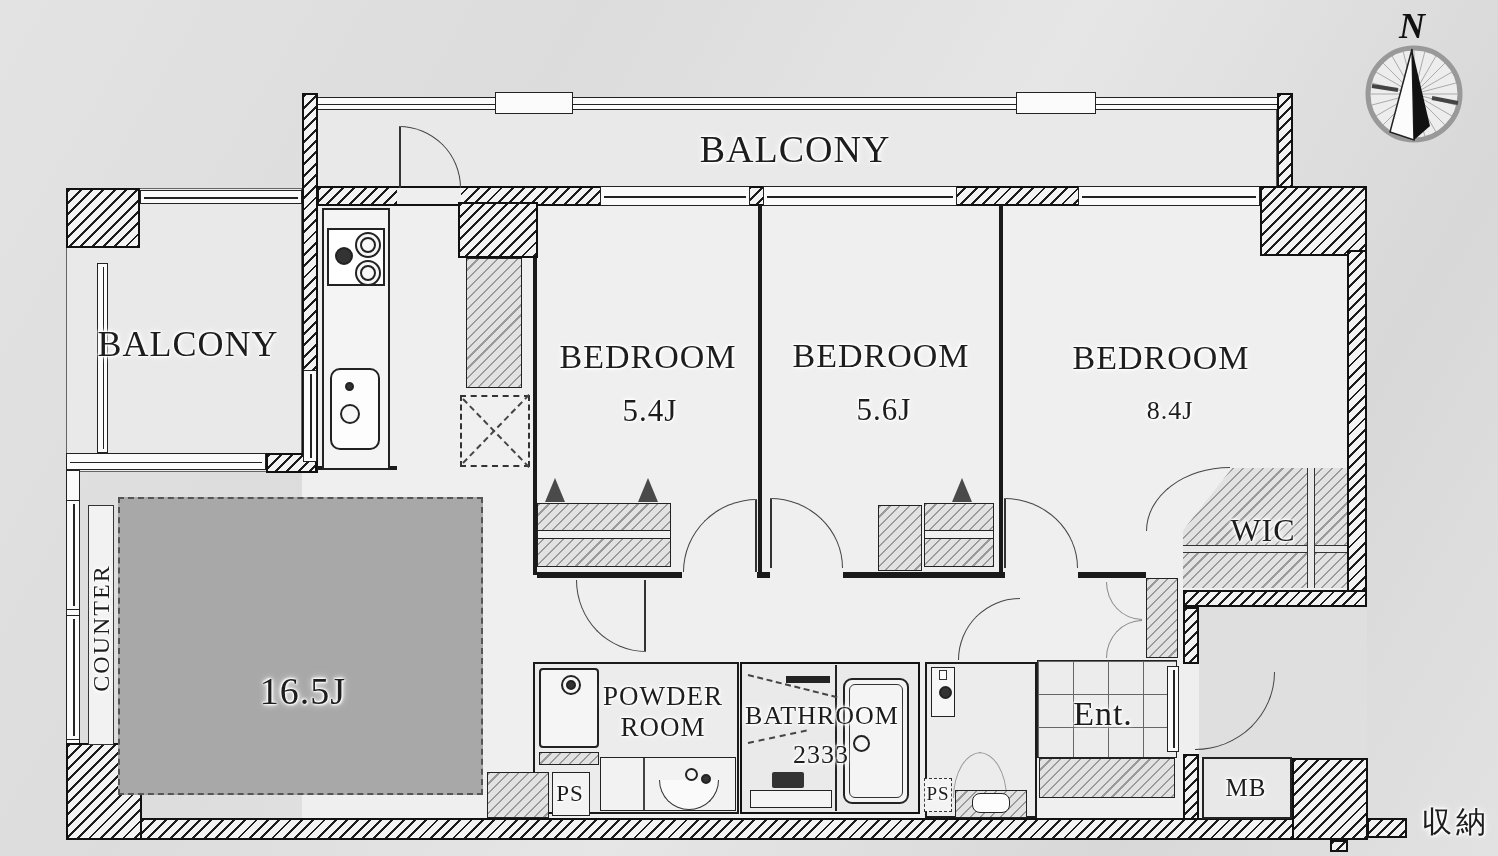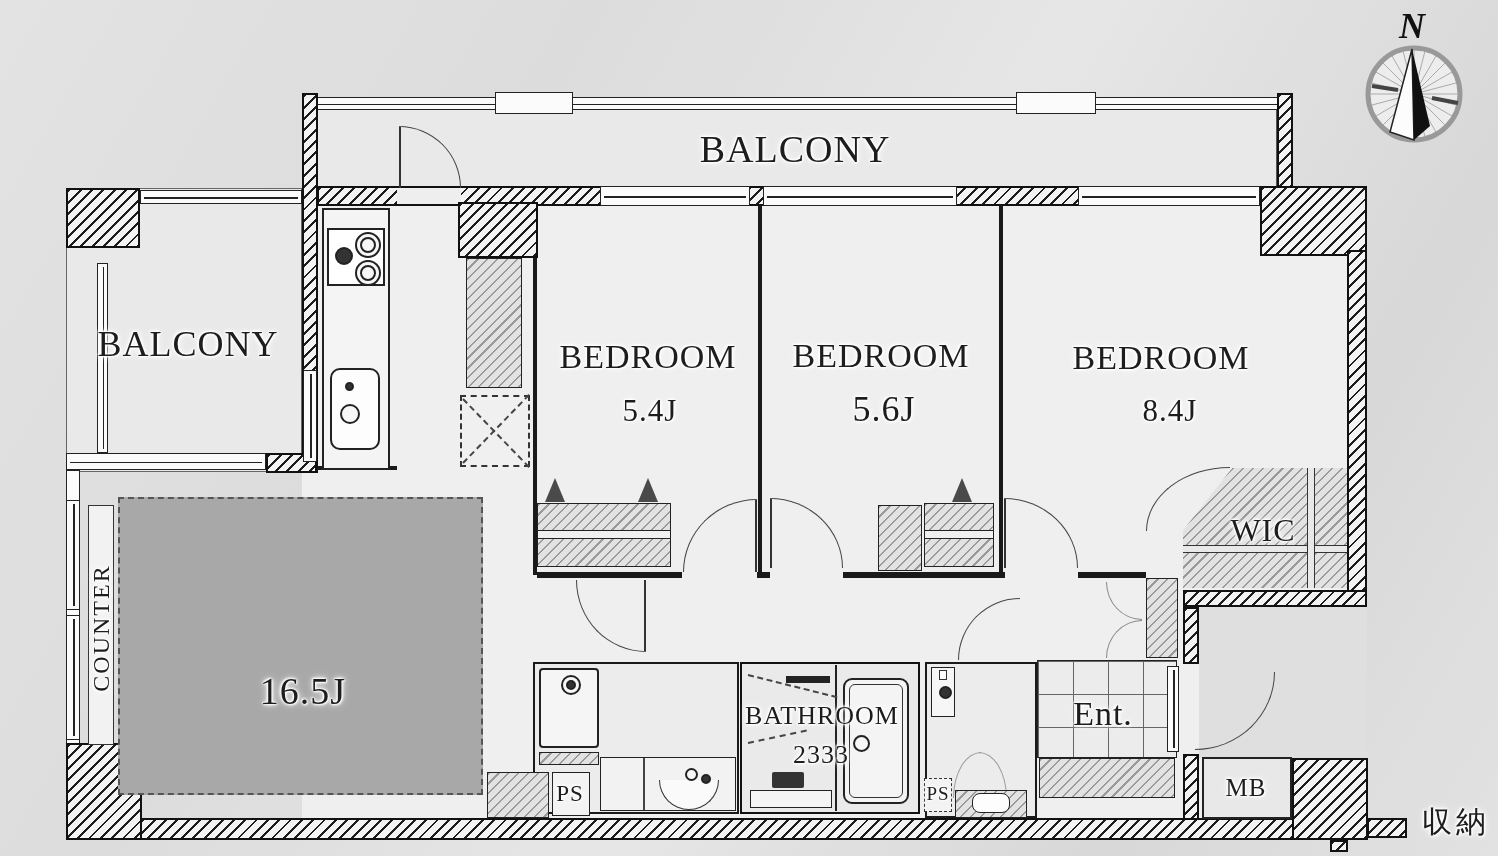--- a/index.html
+++ b/index.html
@@ -173,26 +173,30 @@
   <div class="door" style="left:1146px;top:467px;width:84px;height:64px;border-top:1.5px solid #444;border-left:1.5px solid #444;border-top-left-radius:100% 100%;"></div>
   <div class="door" style="left:576px;top:580px;width:70px;height:72px;border-bottom:1.5px solid #444;border-left:1.5px solid #444;border-right:2px solid #333;border-bottom-left-radius:100% 100%;"></div>
   <div class="door" style="left:958px;top:598px;width:62px;height:62px;border-top:1.5px solid #444;border-left:1.5px solid #444;border-top-left-radius:100% 100%;"></div>
   <div class="door" style="left:1195px;top:672px;width:80px;height:78px;border-bottom:1.5px solid #444;border-right:1.5px solid #444;border-bottom-right-radius:100% 100%;"></div>
 
   <div class="lbl" style="left:795px;top:150px;font-size:38px;">BALCONY</div>
   <div class="lbl" style="left:188px;top:345px;font-size:36px;">BALCONY</div>
   <div class="lbl" style="left:648px;top:357px;font-size:34px;">BEDROOM</div>
   <div class="lbl" style="left:650px;top:411px;font-size:31px;">5.4J</div>
   <div class="lbl" style="left:881px;top:356px;font-size:34px;">BEDROOM</div>
-  <div class="lbl" style="left:884px;top:410px;font-size:36px;">5.6J</div>
+  <div class="lbl" style="left:884px;top:410px;font-size:31px;">5.6J</div>
   <div class="lbl" style="left:1161px;top:358px;font-size:34px;">BEDROOM</div>
-  <div class="lbl" style="left:1170px;top:411px;font-size:31px;font-family:Liberation Serif, serif;">8.4J</div>
+  <div class="lbl" style="left:1170px;top:411px;font-size:26px;font-family:Liberation Serif, serif;">8.4J</div>
   <div class="lbl" style="left:1263px;top:530px;font-size:32px;">WIC</div>
   <div class="lbl" style="left:303px;top:692px;font-size:38px;">16.5J</div>
   <div class="lbl" style="left:102px;top:628px;font-size:24px;transform:translate(-50%,-50%) rotate(-90deg);letter-spacing:2px;">COUNTER</div>
+  <div class="lbl" style="left:663px;top:712px;font-size:27px;">
+    <span>POWDER</span><br>
+    <span>ROOM</span>
+  </div>
   <div class="lbl" style="left:822px;top:716px;font-size:26px;">BATHROOM</div>
   <div class="lbl" style="left:821px;top:755px;font-size:26px;">2333</div>
   <div class="lbl" style="left:1103px;top:714px;font-size:34px;">Ent.</div>
   <div class="lbl" style="left:570px;top:794px;font-size:23px;">PS</div>
   <div class="lbl" style="left:938px;top:794px;font-size:19px;">PS</div>
   <div class="lbl" style="left:1246px;top:788px;font-size:25px;">MB</div>
   <div class="lbl" style="left:1456px;top:822px;font-size:30px;letter-spacing:4px;">収納</div>
 
   <svg style="position:absolute;left:1352px;top:2px;" width="130" height="145" viewBox="0 0 130 145">
     <text x="60" y="36" text-anchor="middle" font-family="Liberation Serif, serif" font-style="italic" font-weight="bold" font-size="36" fill="#111">N</text>

